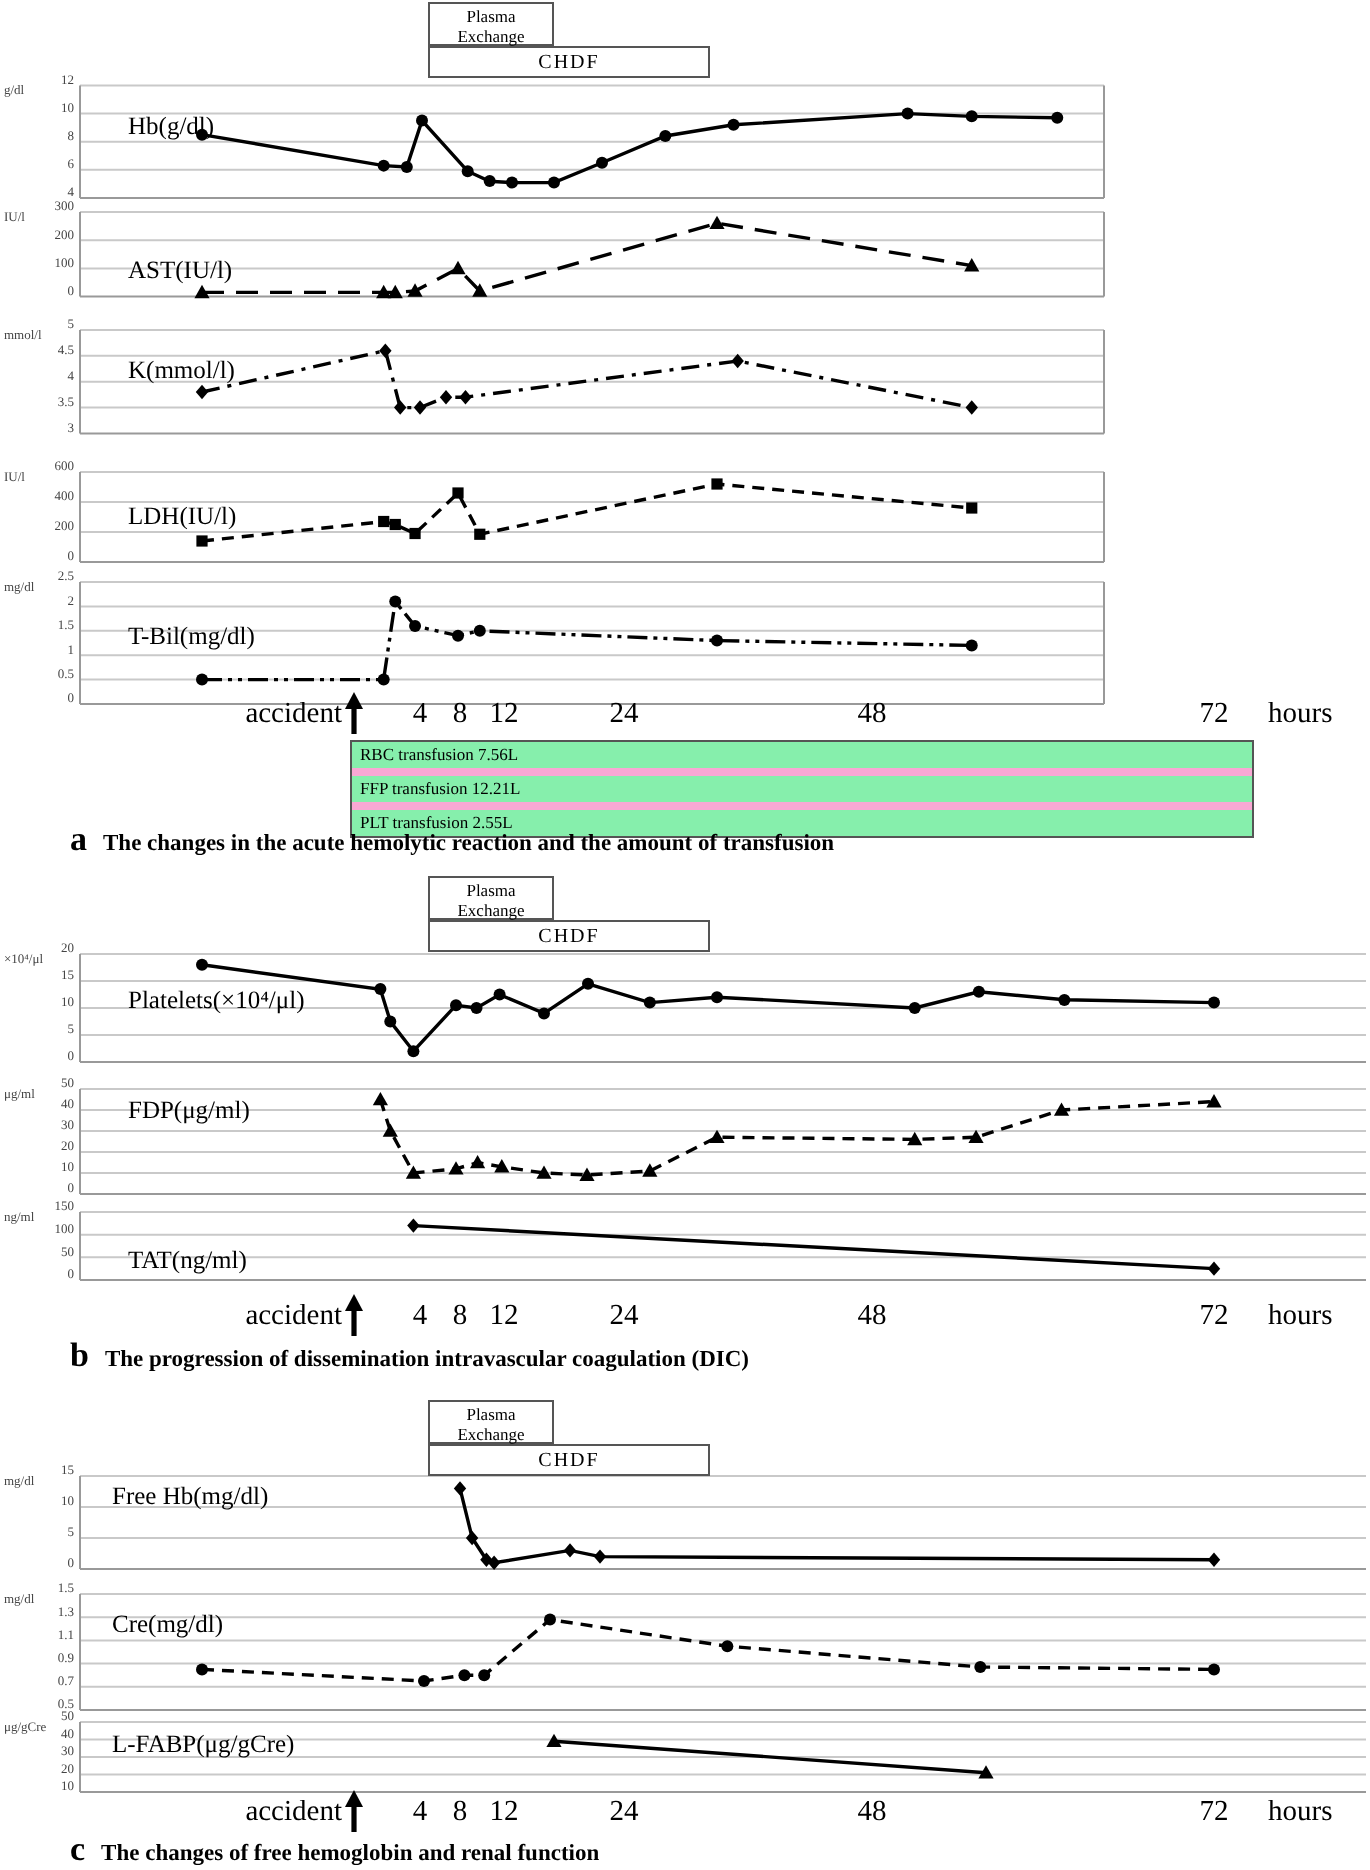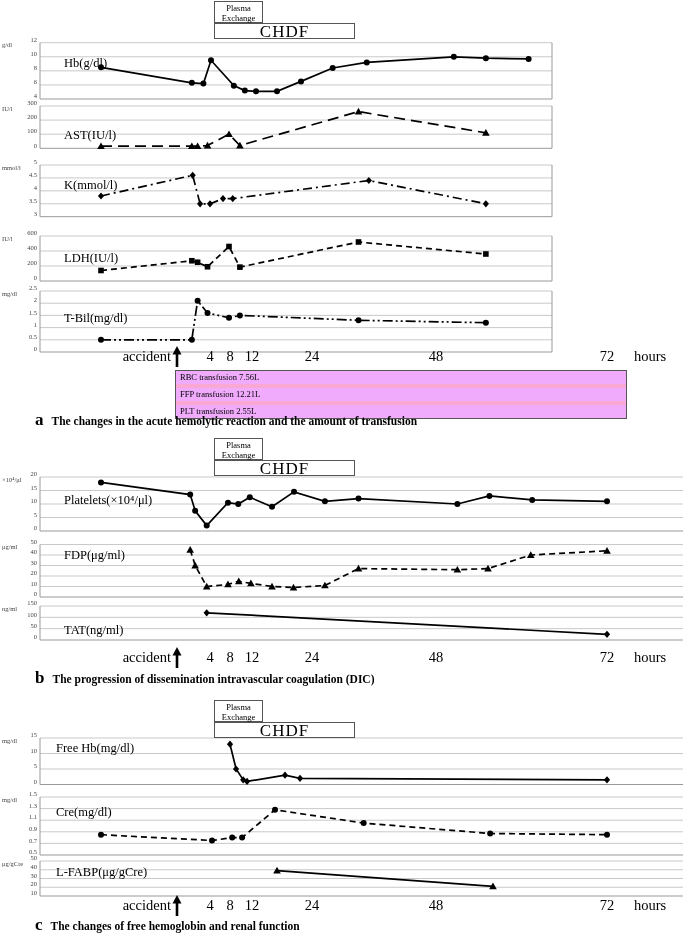--- a/index.html
+++ b/index.html
@@ -3,28 +3,28 @@
 <meta charset="utf-8">
 <style>
   html,body{margin:0;padding:0;background:#fff;}
   .page{position:relative;width:685px;height:935px;background:#ffffff;
         font-family:"Liberation Serif", serif;color:#000;overflow:hidden;}
   svg#charts{position:absolute;left:0;top:0;pointer-events:none;}
   svg#charts text{font-family:"Liberation Serif", serif;}
 
   .tbox{position:absolute;left:214px;border:1px solid #555;background:#fff;
         text-align:center;box-sizing:border-box;z-index:3;}
-  .plasma{width:49px;height:22px;font-size:8.5px;line-height:10px;padding-top:1px;}
-  .chdf{width:141px;height:16px;font-size:17px;line-height:15px;letter-spacing:1px;}
+  .plasma{width:63px;height:22px;font-size:8.5px;line-height:10px;padding-top:1px;}
+  .chdf{width:141px;height:16px;font-size:10px;line-height:15px;letter-spacing:1px;}
   #plasma-a{top:1px}   #chdf-a{top:23px}
   #plasma-b{top:438px} #chdf-b{top:460px}
   #plasma-c{top:700px} #chdf-c{top:722px}
 
   .tf-table{position:absolute;left:175px;top:370px;width:452px;
-            border:1.5px solid #555;background:#f0abfc;box-sizing:border-box;z-index:3;}
+            border:1.5px solid #555;background:#86efac;box-sizing:border-box;z-index:3;}
   .tf-row{height:13px;line-height:13px;font-size:8.5px;padding-left:4px;border-top:4px solid #f9a8d4;}
   .tf-row:first-child{border-top:none;}
 
   .caption{position:absolute;left:35px;display:flex;align-items:baseline;gap:8px;
            font-weight:bold;white-space:nowrap;z-index:3;}
   .cap-letter{font-size:17px;}
   .cap-text{font-size:11.5px;text-align:right;}
   #cap-a{top:410px} #cap-b{top:668px} #cap-c{top:915px}
 </style>
 </head>

